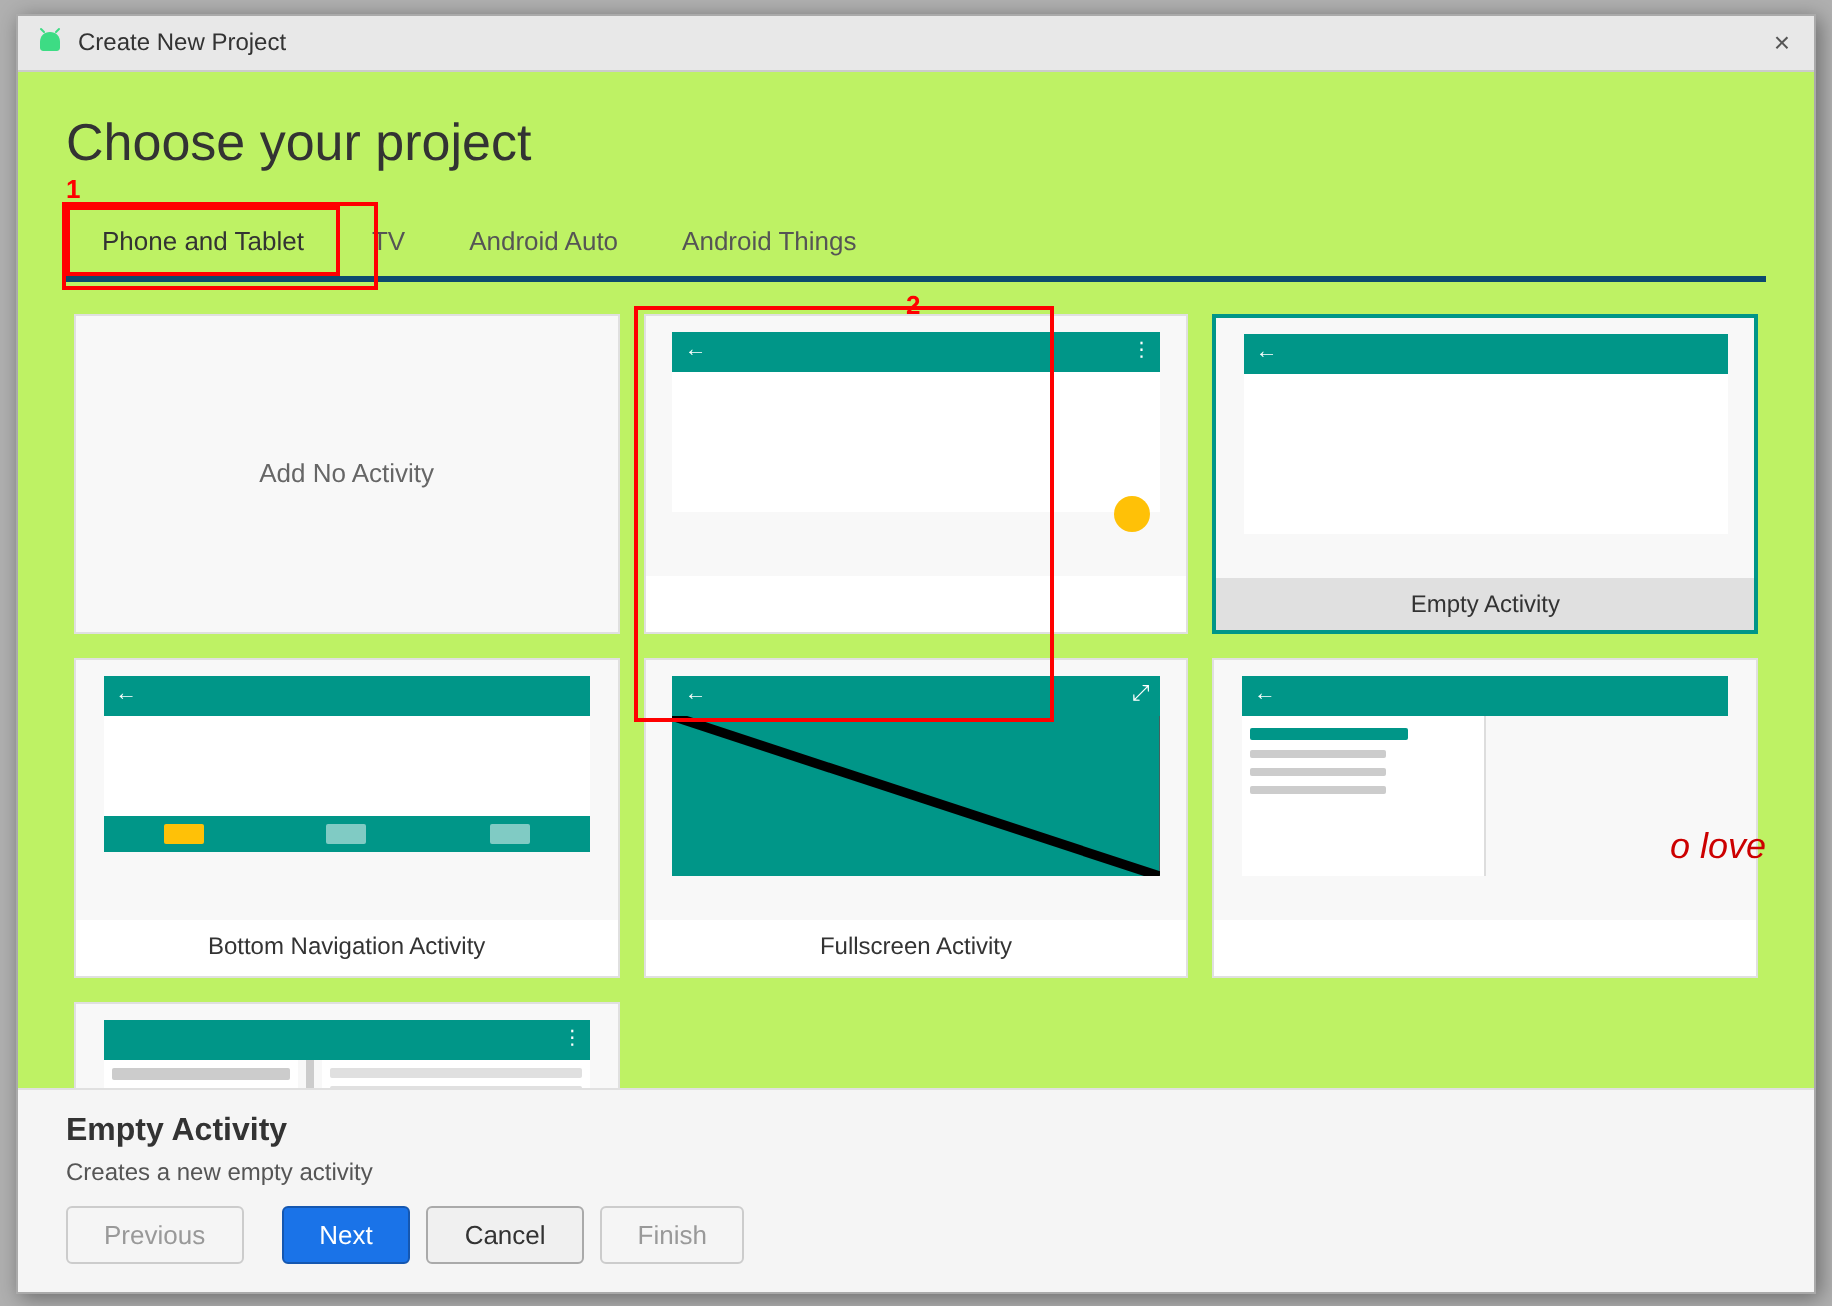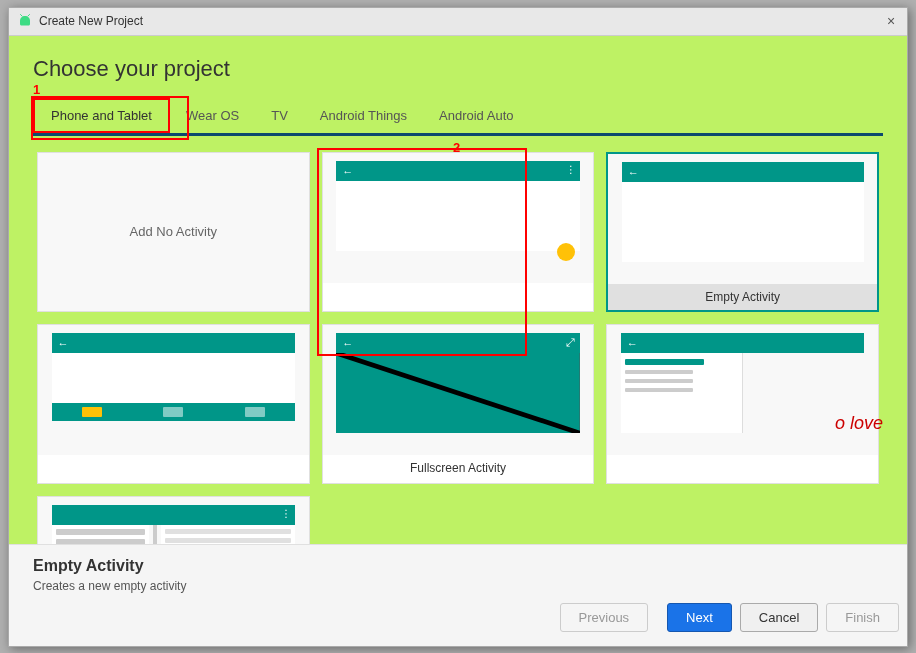--- a/index.html
+++ b/index.html
@@ -57,21 +57,21 @@
       background: none;
     }
     .dialog-body {
       flex: 1;
       display: flex;
       flex-direction: column;
       padding: 20px 24px 0 24px;
       overflow: hidden;
     }
     .page-title {
-      font-size: 22px;
+      font-size: 26px;
       font-weight: 300;
       color: #333;
       margin-bottom: 16px;
     }
     
     .tabs-container {
       position: relative;
       display: flex;
       border-bottom: 3px solid #0c4a6e;
       margin-bottom: 0;
@@ -472,21 +472,20 @@
     }
     .bottom-info-desc {
       font-size: 12px;
       color: #555;
     }
 
     
     .dialog-footer {
       display: flex;
       align-items: center;
-      justify-content: flex-end;
       gap: 8px;
       padding: 10px 8px 14px 24px;
       background: #f5f5f5;
     }
     .btn {
       padding: 6px 18px;
       font-size: 13px;
       border-radius: 3px;
       cursor: pointer;
       border: 1px solid #aaa;
@@ -542,24 +541,23 @@
   </div>
 
   <div class="dialog-body">
     <h1 class="page-title">Choose your project</h1>
 
     <div style="position:relative;">
       <span class="annotation-number" style="left:0; top:-16px;">1</span>
       <div class="tabs-container">
         <div class="red-box-1"></div>
         <button class="tab tab-phone">Phone and Tablet</button>
-        <button class="tab">Wear OS</button>
         <button class="tab">TV</button>
+        <button class="tab">Android Auto</button>
         <button class="tab">Android Things</button>
-        <button class="tab">Android Auto</button>
       </div>
     </div>
 
     <div class="grid-wrapper">
       <div class="grid-outer">
 
         <span class="annotation-number" style="left:420px; top:-4px;">2</span>
 
         <div class="red-box-2" style="left:284px; top:4px; width:210px; height:208px;"></div>
 
@@ -597,20 +595,21 @@
               <div class="bna-topbar">
                 <span class="bna-back">←</span>
               </div>
               <div class="bna-content"></div>
               <div class="bna-navbar">
                 <div class="bna-tab-item"></div>
                 <div class="bna-tab-item-plain"></div>
                 <div class="bna-tab-item-plain"></div>
               </div>
             </div>
+            <div class="card-label">Bottom Navigation Activity</div>
           </div>
 
           <div class="card">
             <div class="fsa-preview">
               <div class="fsa-topbar">
                 <span class="fsa-back">←</span>
                 <span class="fsa-expand">⤢</span>
               </div>
               <div class="fsa-content">
                 <svg class="fsa-diag" viewBox="0 0 80 60" preserveAspectRatio="none">

